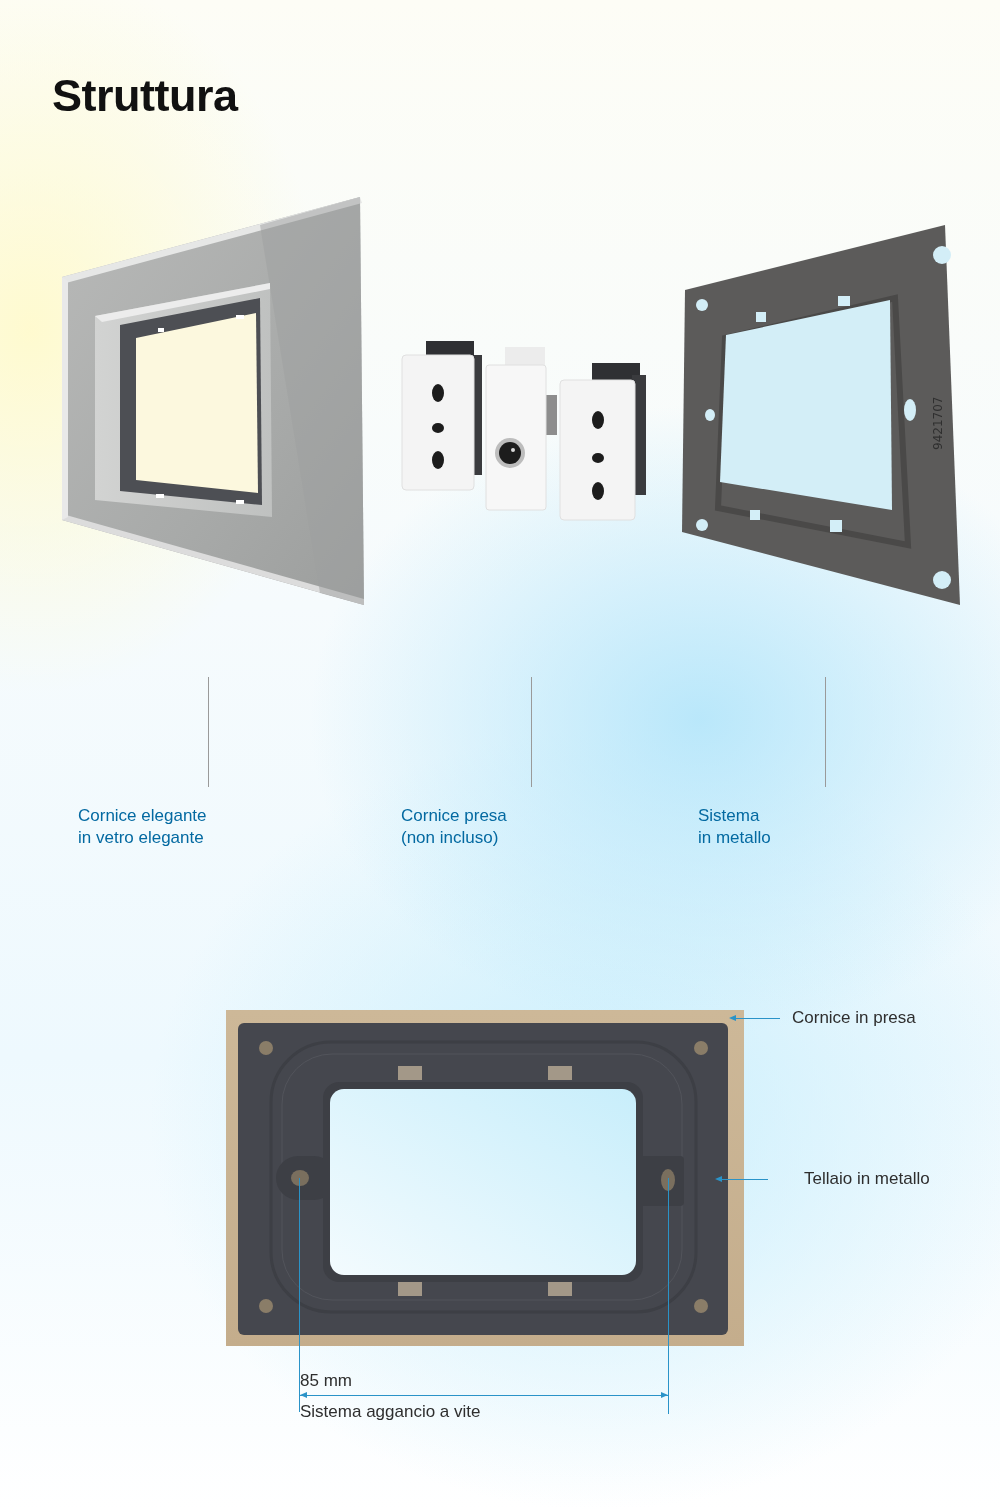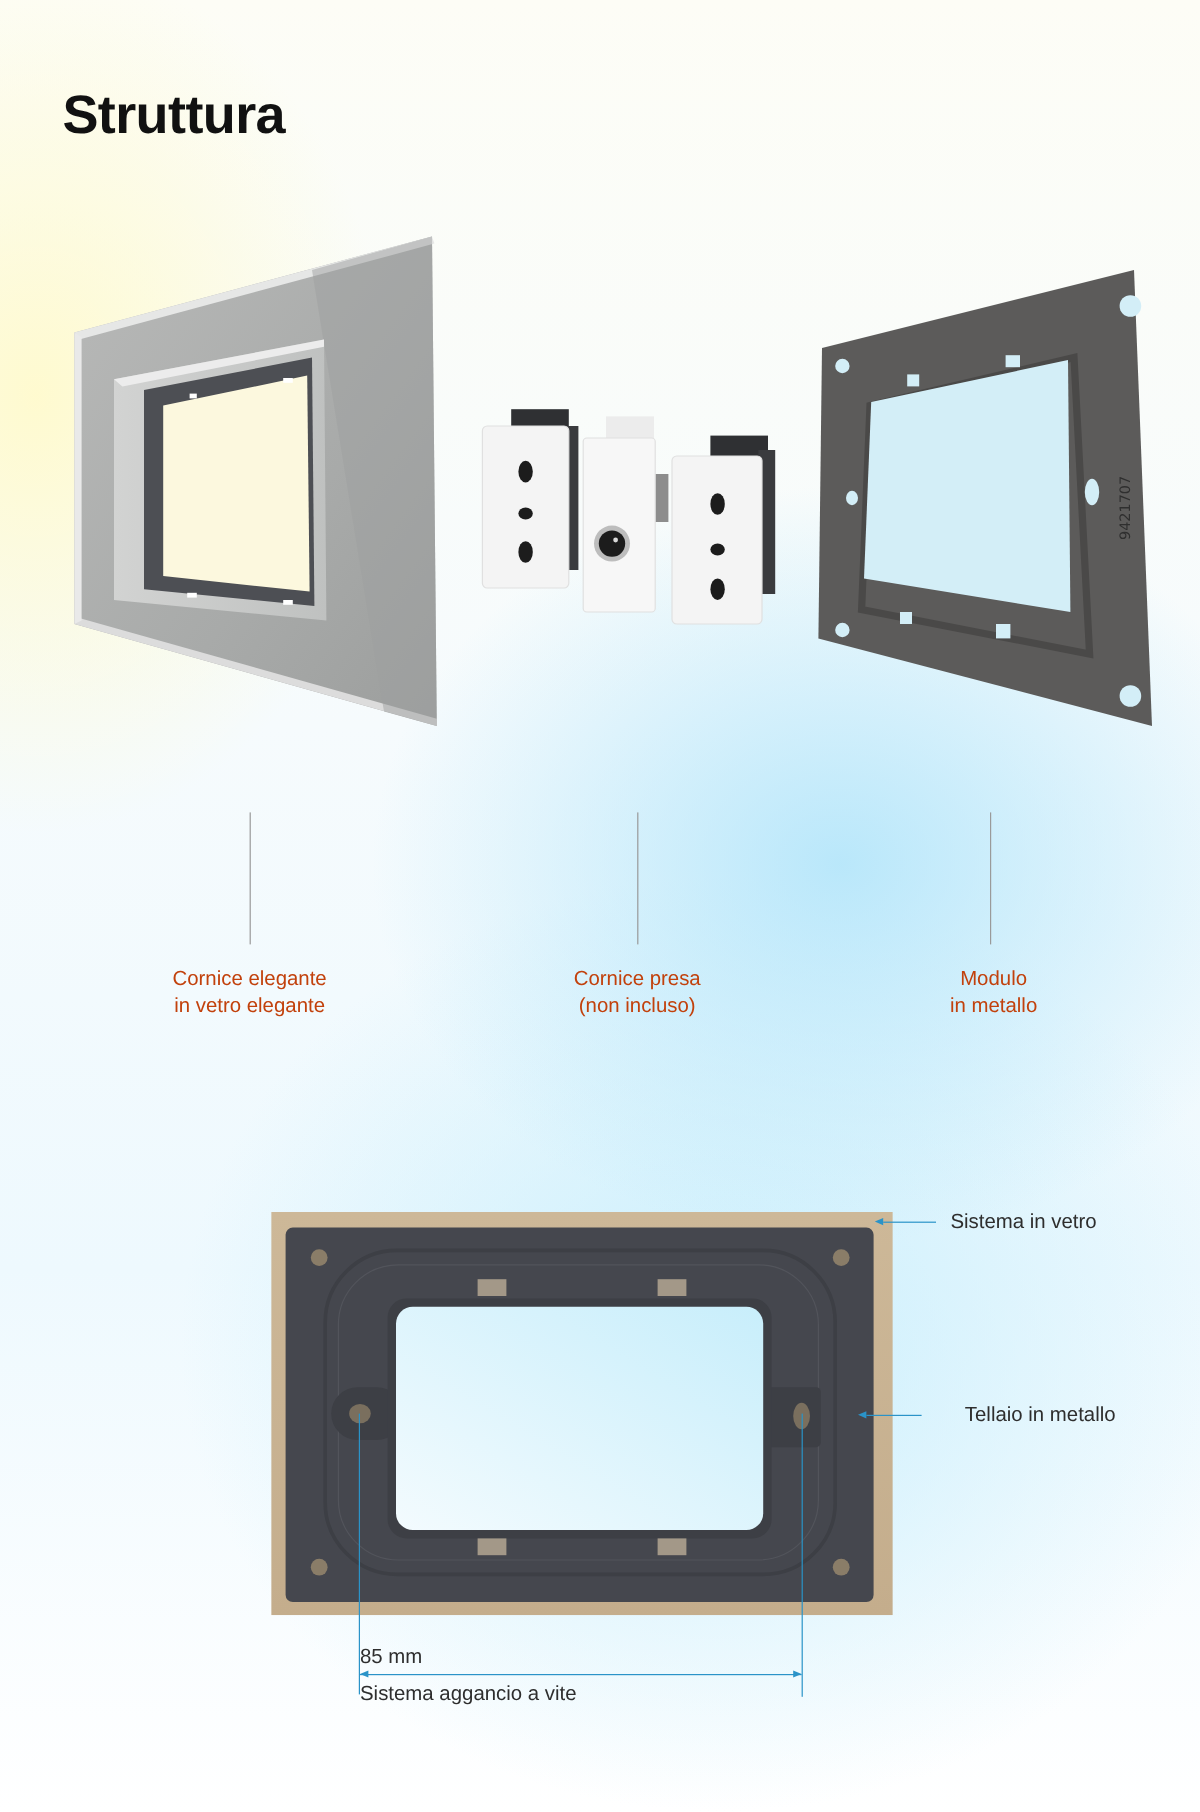--- a/index.html
+++ b/index.html
@@ -23,21 +23,21 @@
   
   .modules { left: 400px; top: 335px; width: 250px; height: 190px; }
   .modules svg { width: 100%; height: 100%; }
 
   
   .metal { left: 670px; top: 220px; width: 300px; height: 395px; }
   .metal svg { width: 100%; height: 100%; }
 
   .vline { width: 1px; background: #9a9a9a; top: 677px; height: 110px; }
 
-  .label { font-size: 17px; line-height: 22px; text-align: center; color: #c2410c; width: 260px; }
+  .label { font-size: 17px; line-height: 22px; color: #0369a1; width: 260px; }
   .label .it { }
 
   
   .back { left: 226px; top: 1010px; width: 518px; height: 336px; }
   .back svg { width: 100%; height: 100%; }
 
   .callout-text { font-size: 17px; color: #2e2e2e; white-space: nowrap; }
   .arrowline { height: 1px; background: #2a93c8; }
   .arrowhead { width: 0; height: 0; border-top: 3px solid transparent; border-bottom: 3px solid transparent; border-right: 7px solid #2a93c8; }
   .arrowhead.right { border-right: none; border-left: 7px solid #2a93c8; }
@@ -129,21 +129,21 @@
 
 <div class="abs label" style="left:78px; top:805px;">
   <div>Cornice elegante</div>
   <div>in vetro elegante</div>
 </div>
 <div class="abs label" style="left:401px; top:805px;">
   <div>Cornice presa</div>
   <div class="it">(non incluso)</div>
 </div>
 <div class="abs label" style="left:698px; top:805px;">
-  <div>Modulo</div>
+  <div>Sistema</div>
   <div>in metallo</div>
 </div>
 
 <div class="abs back">
   <svg viewBox="0 0 518 336">
     <defs>
       <linearGradient id="gold" x1="0" y1="0" x2="0" y2="1">
         <stop offset="0" stop-color="#cdb898"></stop>
         <stop offset="1" stop-color="#c4ad8c"></stop>
       </linearGradient>
@@ -168,21 +168,21 @@
     <rect x="104" y="79" width="306" height="186" rx="14" fill="url(#win)"></rect>
     <rect x="172" y="56" width="24" height="14" fill="#a39888"></rect>
     <rect x="322" y="56" width="24" height="14" fill="#a39888"></rect>
     <rect x="172" y="272" width="24" height="14" fill="#a39888"></rect>
     <rect x="322" y="272" width="24" height="14" fill="#a39888"></rect>
   </svg>
 </div>
 
 <div class="abs arrowline" style="left:736px; top:1018px; width:44px;"></div>
 <div class="abs arrowhead" style="left:729px; top:1015px;"></div>
-<div class="abs callout-text" style="left:792px; top:1008px;">Sistema in vetro</div>
+<div class="abs callout-text" style="left:792px; top:1008px;">Cornice in presa</div>
 
 <div class="abs arrowline" style="left:722px; top:1179px; width:46px;"></div>
 <div class="abs arrowhead" style="left:715px; top:1176px;"></div>
 <div class="abs callout-text" style="left:804px; top:1169px;">Tellaio in metallo</div>
 
 <div class="abs dimv" style="left:299px; top:1178px; height:234px;"></div>
 <div class="abs dimv" style="left:668px; top:1178px; height:236px;"></div>
 <div class="abs arrowline" style="left:300px; top:1395px; width:368px;"></div>
 <div class="abs arrowhead" style="left:300px; top:1392px;"></div>
 <div class="abs arrowhead right" style="left:661px; top:1392px;"></div>

